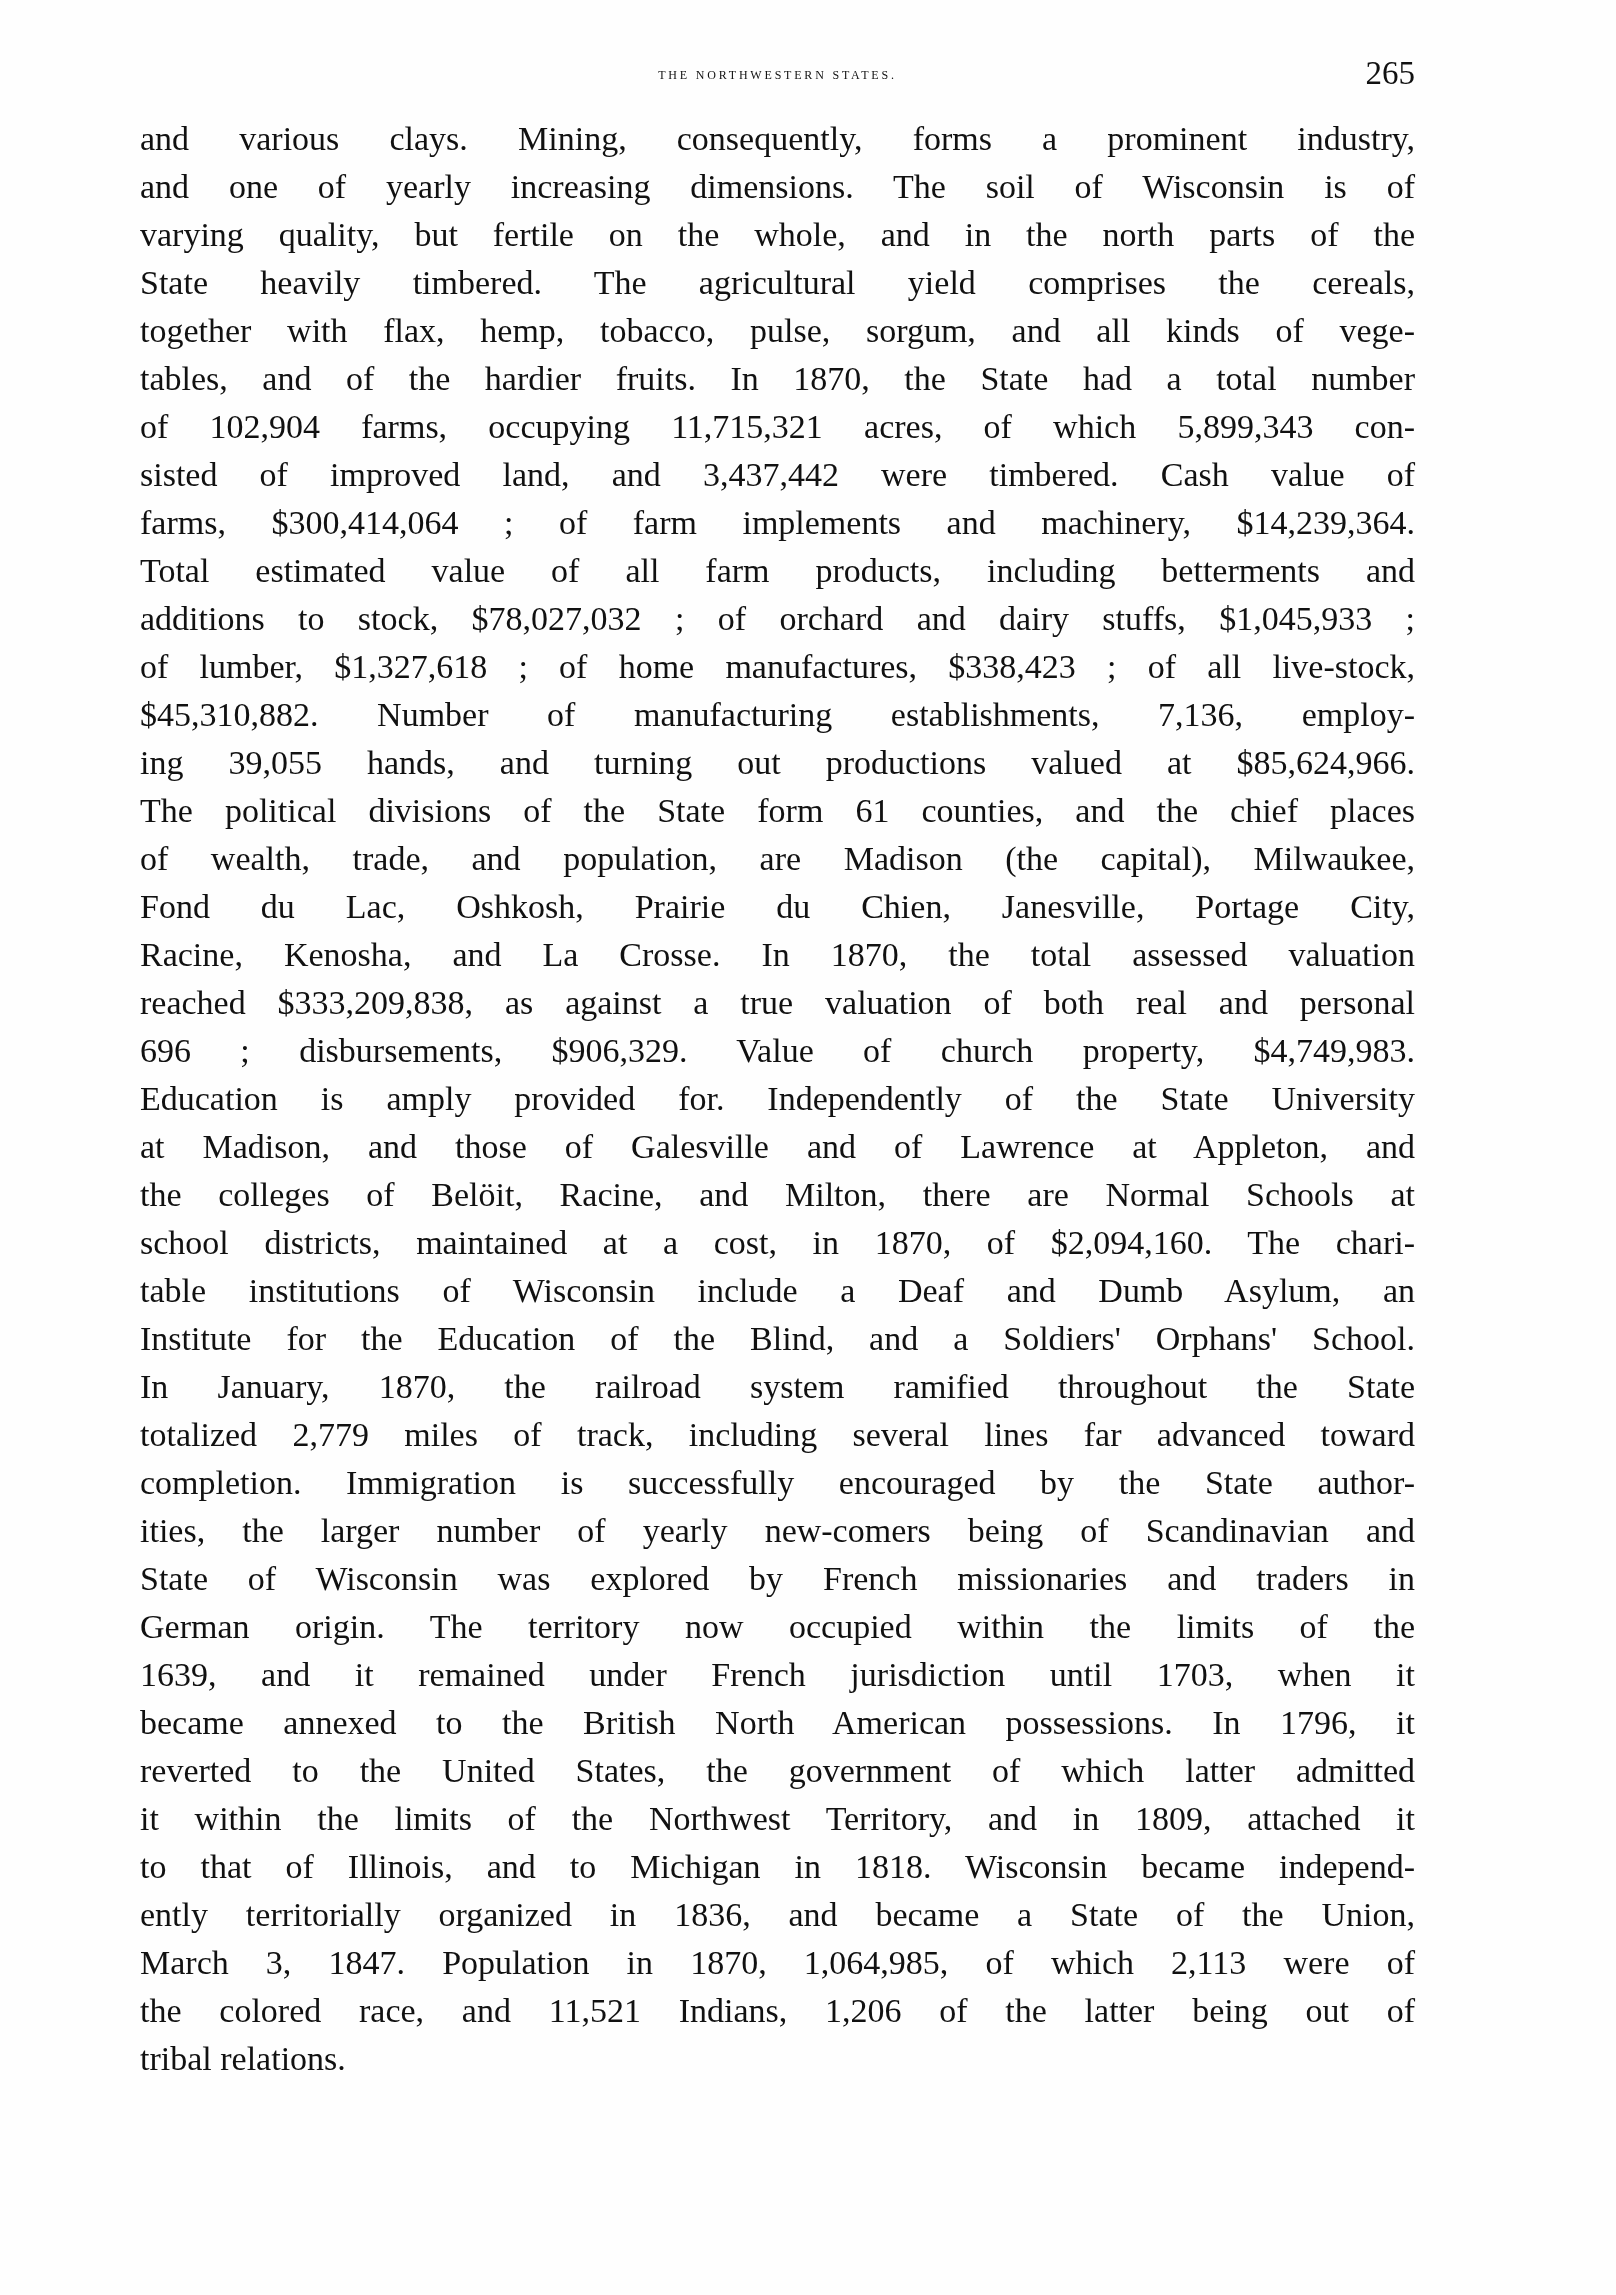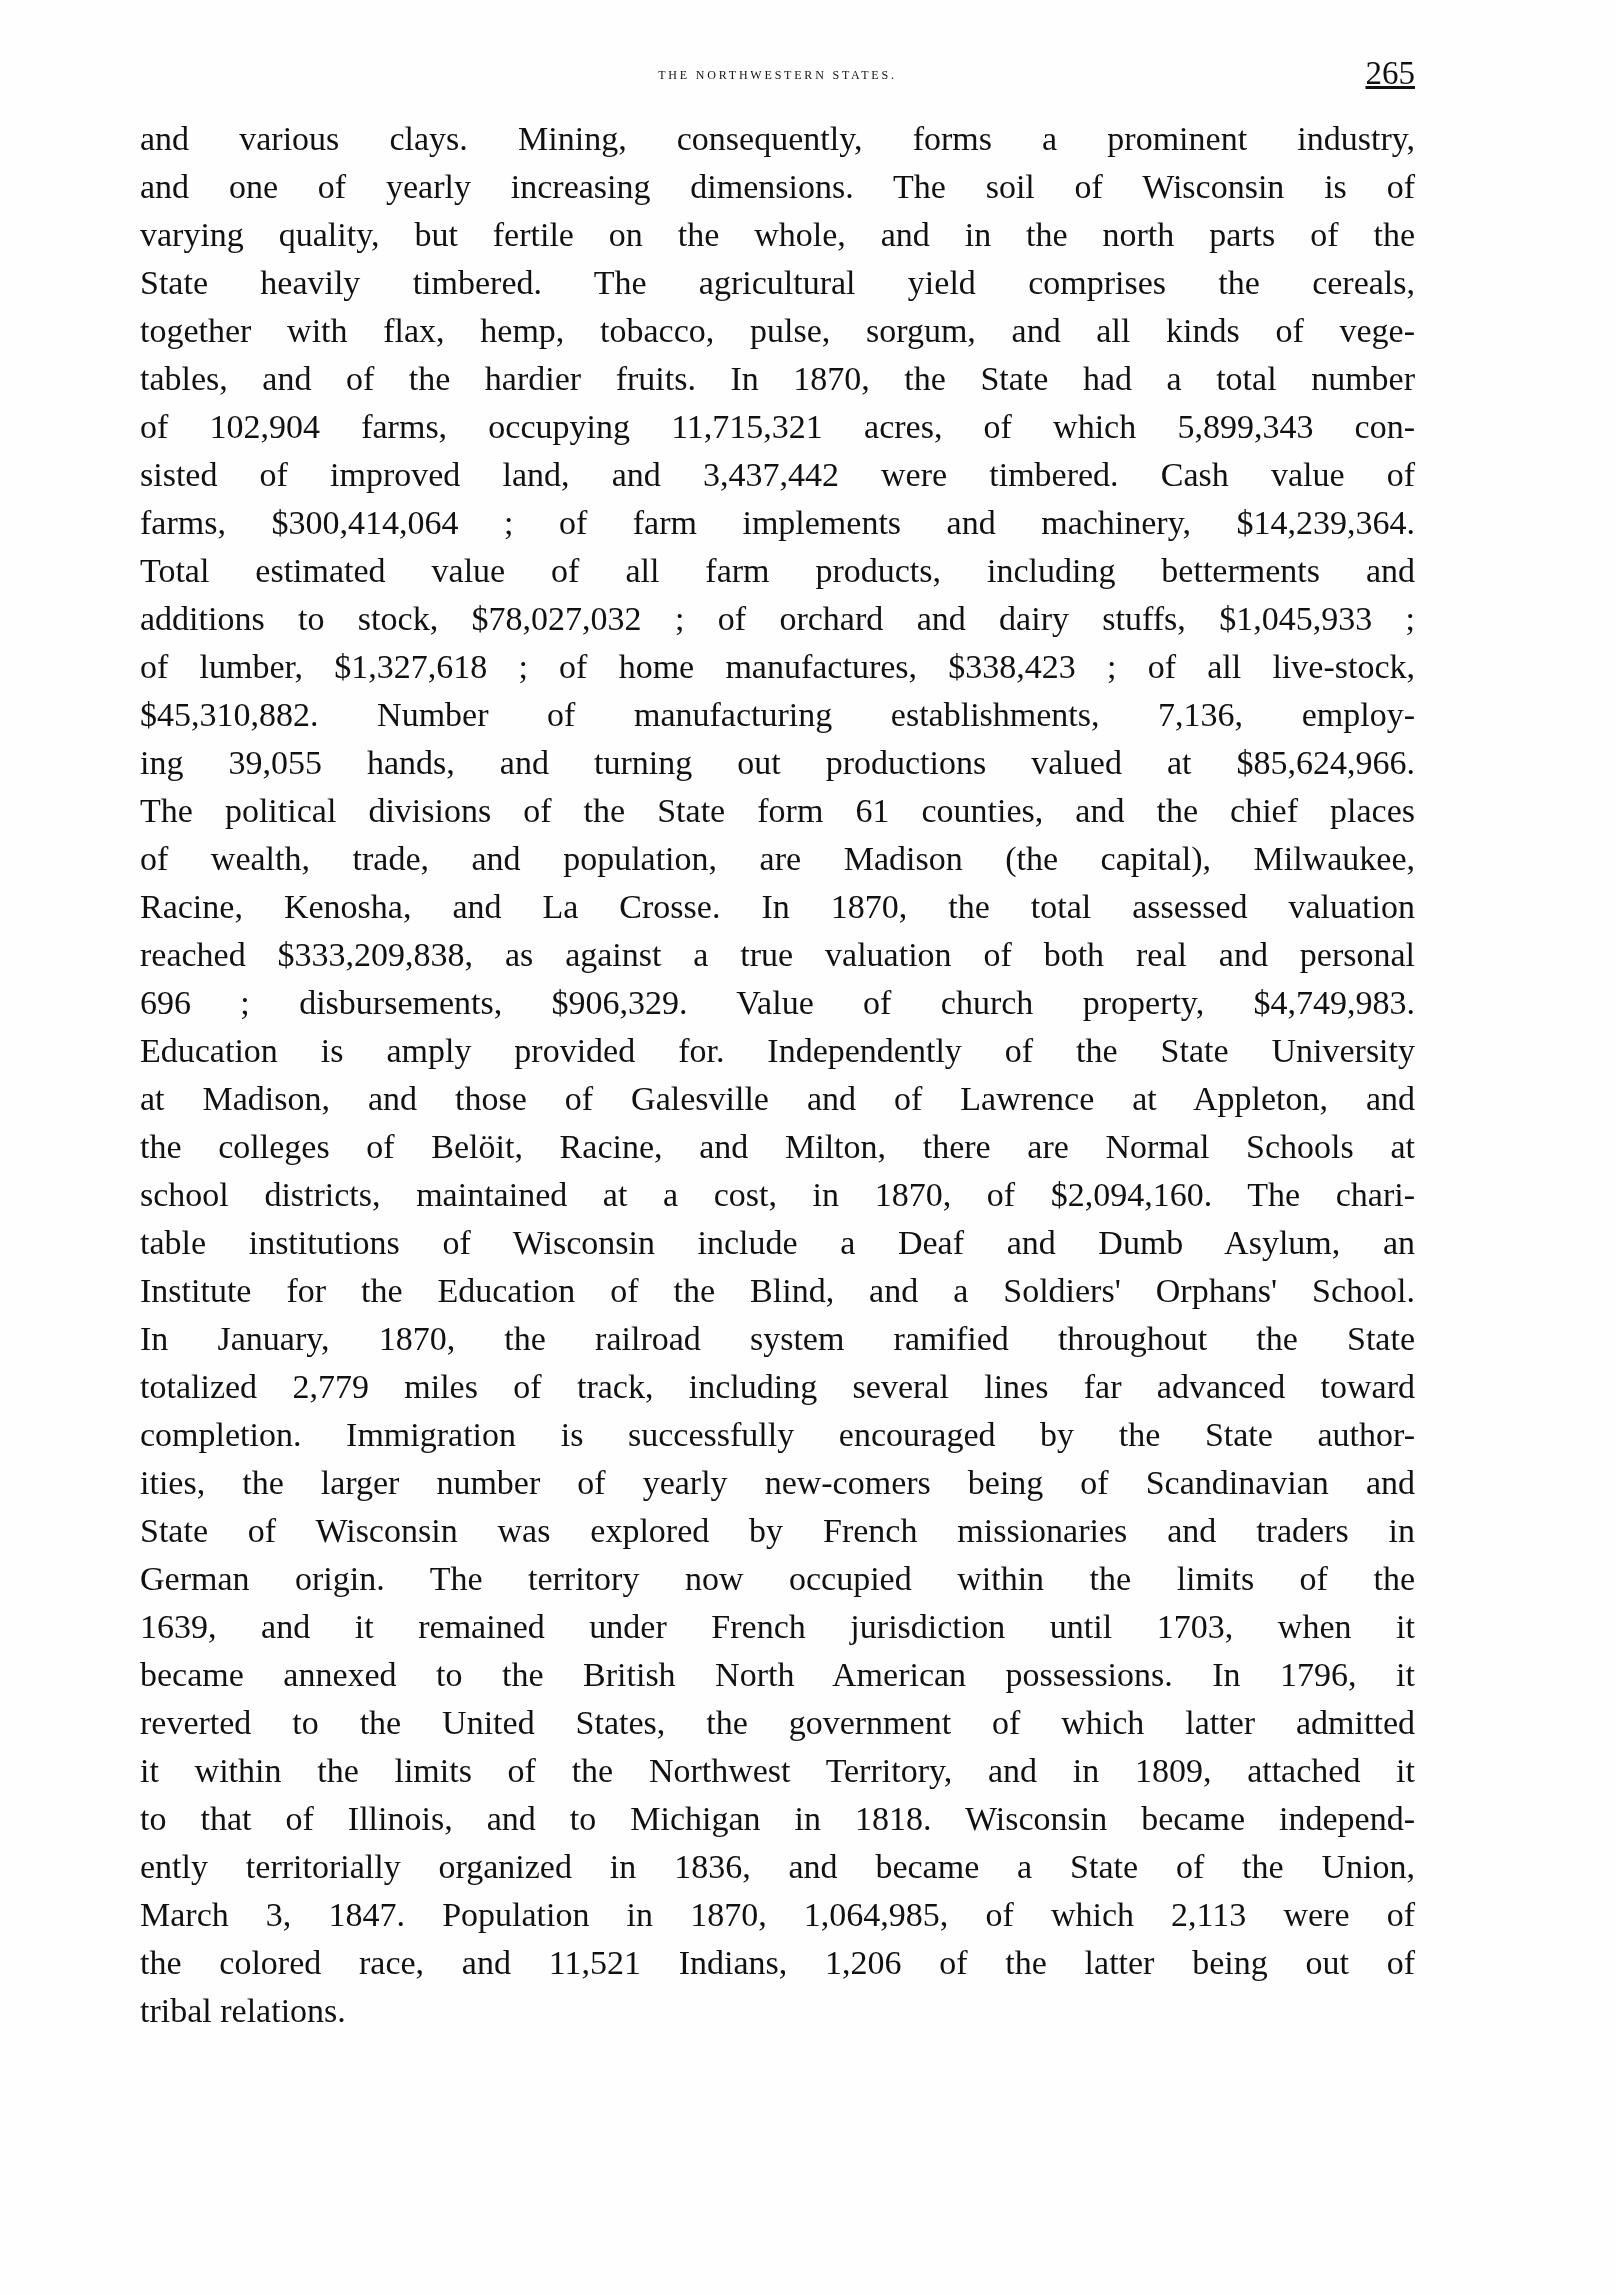--- a/index.html
+++ b/index.html
@@ -15,21 +15,20 @@
   }
   .running-title {
     position: absolute; left: 0; right: 0; top: 0; text-align: center;
     font-size: 12px; letter-spacing: 2.8px; line-height: 37px;
     font-family: "Liberation Serif", "DejaVu Serif", serif;
   }
   .page-number {
     position: absolute; right: 0; top: -3.7px;
     font-size: 33px; line-height: 41px;
     font-family: "Liberation Serif", "DejaVu Serif", serif;
-    text-decoration: underline;
   }
   .body-text {
     position: absolute; left: 140px; top: 115px; width: 1275px;
     font-size: 34px; line-height: 48px;
     font-family: "Liberation Serif", "DejaVu Serif", serif;
   }
   .line {
     display: block; white-space: nowrap; text-align: justify;
     text-align-last: justify; height: 48px; overflow: visible;
   }
@@ -54,20 +53,21 @@
       <span class="line">of 102,904 farms, occupying 11,715,321 acres, of which 5,899,343 con-</span>
       <span class="line">sisted of improved land, and 3,437,442 were timbered. Cash value of</span>
       <span class="line">farms, $300,414,064 ; of farm implements and machinery, $14,239,364.</span>
       <span class="line">Total estimated value of all farm products, including betterments and</span>
       <span class="line">additions to stock, $78,027,032 ; of orchard and dairy stuffs, $1,045,933 ;</span>
       <span class="line">of lumber, $1,327,618 ; of home manufactures, $338,423 ; of all live-stock,</span>
       <span class="line">$45,310,882. Number of manufacturing establishments, 7,136, employ-</span>
       <span class="line">ing 39,055 hands, and turning out productions valued at $85,624,966.</span>
       <span class="line">The political divisions of the State form 61 counties, and the chief places</span>
       <span class="line">of wealth, trade, and population, are Madison (the capital), Milwaukee,</span>
+      <span class="line">Fond du Lac, Oshkosh, Prairie du Chien, Janesville, Portage City,</span>
       <span class="line">Racine, Kenosha, and La Crosse. In 1870, the total assessed valuation</span>
       <span class="line">reached $333,209,838, as against a true valuation of both real and personal</span>
       <span class="line">696 ; disbursements, $906,329. Value of church property, $4,749,983.</span>
       <span class="line">Education is amply provided for. Independently of the State University</span>
       <span class="line">at Madison, and those of Galesville and of Lawrence at Appleton, and</span>
       <span class="line">the colleges of Belöit, Racine, and Milton, there are Normal Schools at</span>
       <span class="line">school districts, maintained at a cost, in 1870, of $2,094,160. The chari-</span>
       <span class="line">table institutions of Wisconsin include a Deaf and Dumb Asylum, an</span>
       <span class="line">Institute for the Education of the Blind, and a Soldiers' Orphans' School.</span>
       <span class="line">In January, 1870, the railroad system ramified throughout the State</span>

